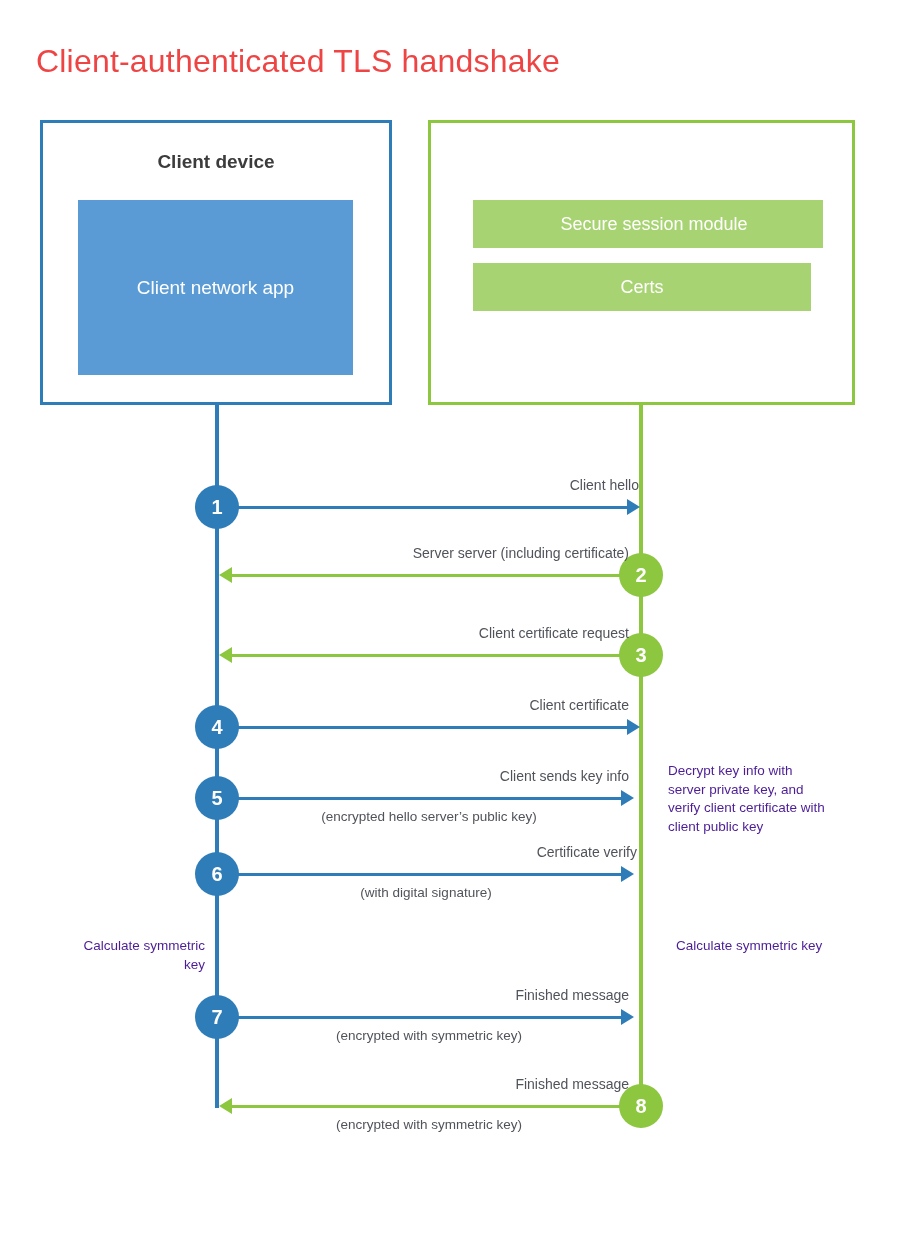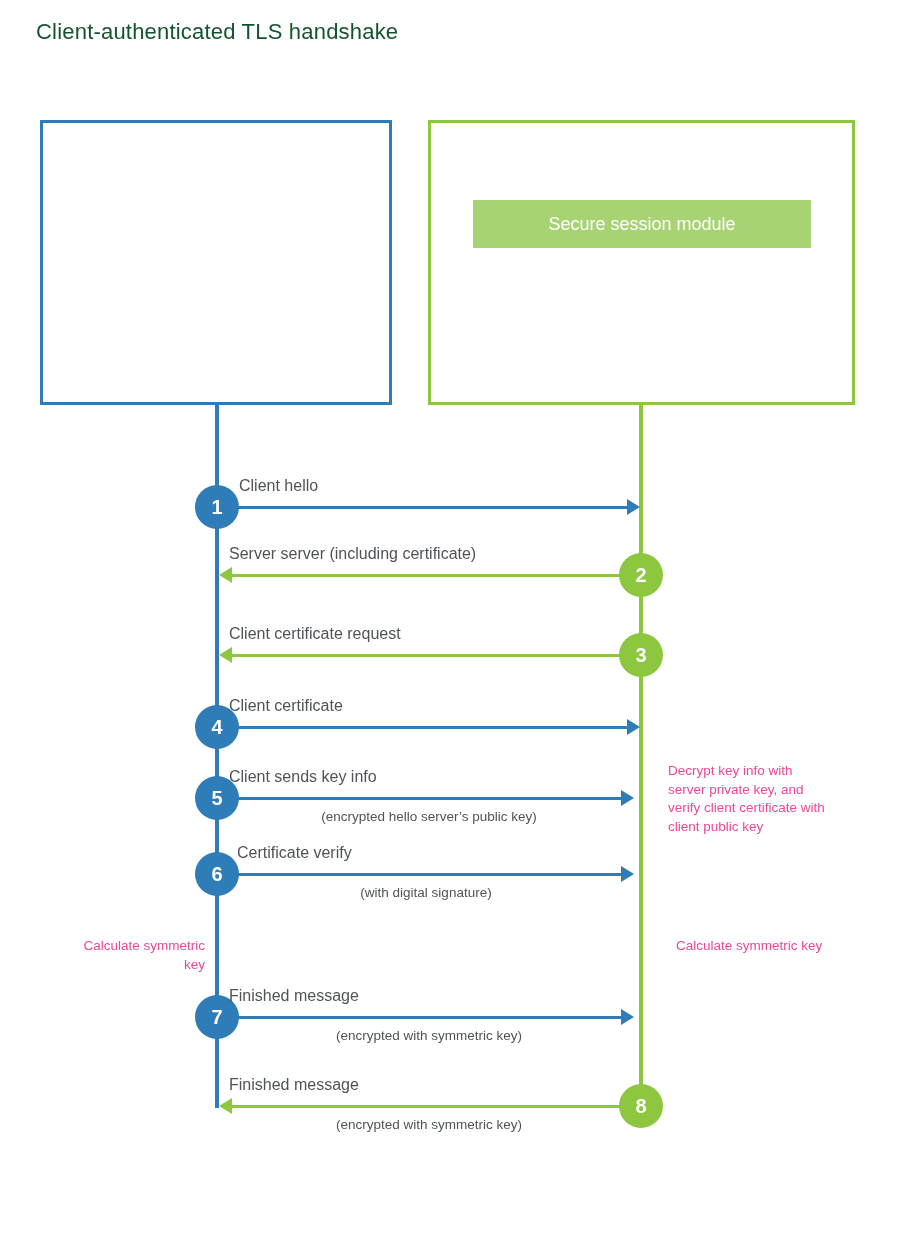--- a/index.html
+++ b/index.html
@@ -19,24 +19,24 @@
     position: absolute;
     inset: 0;
     width: 900px;
     height: 1256px;
   }
 
   
   .page-title {
     position: absolute;
     left: 36px;
-    top: 19px;
-    font-size: 22px;
+    top: 43px;
+    font-size: 32px;
     font-weight: 400;
-    color: #14532d;
+    color: #ef4444;
     letter-spacing: 0.2px;
     white-space: nowrap;
   }
 
   
   .actor-box {
     position: absolute;
     background: #ffffff;
     box-sizing: border-box;
   }
@@ -89,21 +89,21 @@
     width: 338px;
     height: 48px;
     background: #a8d373;
     color: #ffffff;
     font-size: 18px;
     display: flex;
     align-items: center;
     justify-content: center;
     text-align: center;
   }
-  .server-bar.b0 { top: 77px; }
+  .server-bar.b0 { top: 77px; padding-left: 12px; }
   .server-bar.b1 { top: 140px; }
   .server-bar.b2 { top: 203px; }
 
   
   .lifeline {
     position: absolute;
     width: 4px;
   }
   .lifeline.client-life {
     left: 215px;
@@ -158,41 +158,41 @@
     align-items: center;
     justify-content: center;
     box-sizing: border-box;
   }
   .step-circle.blue  { background: #2e7cb8; }
   .step-circle.green { background: #8dc63f; }
 
   
   .msg-label {
     position: absolute;
-    text-align: left;
-    font-size: 16px;
+    text-align: right;
+    font-size: 14px;
     color: #50535a;
     white-space: nowrap;
     top: -30px;
   }
   .msg-sublabel {
     position: absolute;
     text-align: center;
     font-size: 13.5px;
     color: #50535a;
     white-space: nowrap;
     top: 11px;
   }
 
   
   .side-note {
     position: absolute;
     font-size: 13.5px;
     line-height: 1.38;
-    color: #ec4899;
+    color: #4c1d95;
   }
   .side-note.server-decrypt {
     left: 668px;
     top: 762px;
     width: 165px;
     text-align: left;
   }
   .side-note.calc-client {
     left: 75px;
     top: 937px;
@@ -207,24 +207,27 @@
   }
 </style>
 </head>
 <body>
 
 <div id="canvas">
 
   <div class="page-title">Client-authenticated TLS handshake</div>
 
   <div class="actor-box client">
+    <div class="actor-title">Client device</div>
+    <div class="client-app">Client network app</div>
   </div>
 
   <div class="actor-box server">
     <div class="server-bar b0">Secure session module</div>
+    <div class="server-bar b1">Certs</div>
   </div>
 
   <div class="lifeline client-life"></div>
   <div class="lifeline server-life"></div>
 
   <div class="msg" style="left:0; top:507px;">
     <div class="shaft blue" style="left:217px; width:410px;"></div>
     <div class="head right blue" style="left:627px;"></div>
     <div class="step-circle blue" style="left:195px;">1</div>
     <div class="msg-label" style="left:239px; width:400px;">Client hello</div>

